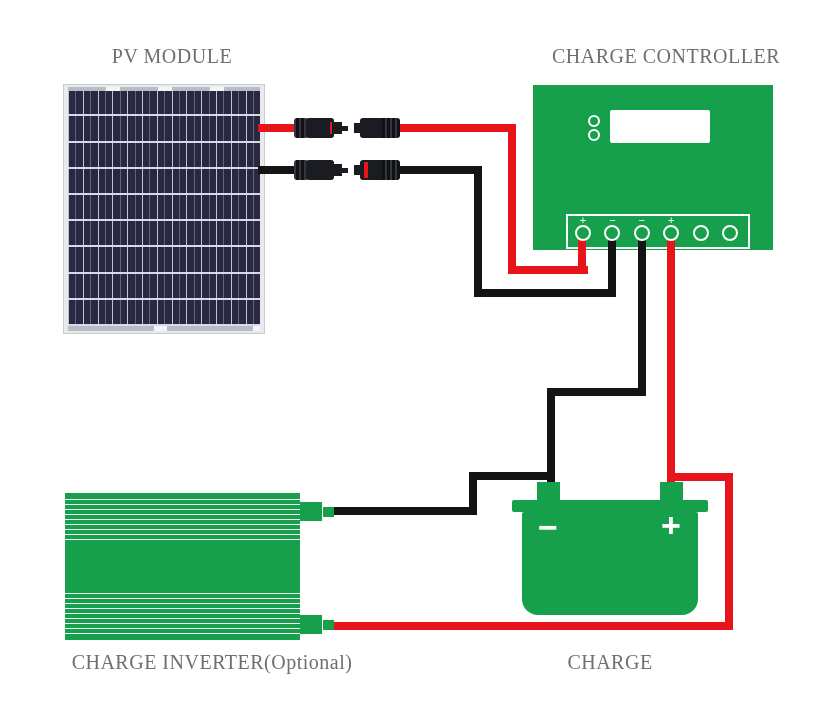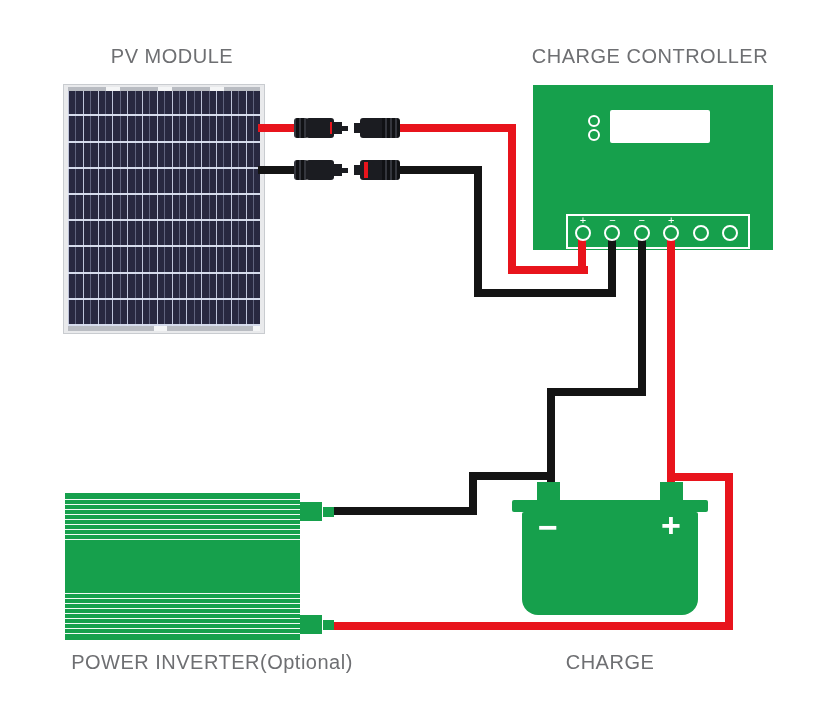--- a/index.html
+++ b/index.html
@@ -3,21 +3,21 @@
 <meta charset="utf-8">
 <style>
   :root{
     --green:#16a04c; --wire-red:#e8141c; --wire-black:#141414;
     --panel-dark:#282840; --panel-frame:#e9eaec; --label-text:#6e6f72; --white:#ffffff;
   }
   html,body{margin:0;padding:0;background:#fff;}
   .canvas{position:relative;width:840px;height:724px;background:#fff;overflow:hidden;
           font-family:"Liberation Sans", sans-serif;}
   .lbl{position:absolute;transform:translateX(-50%);font-size:20px;letter-spacing:.5px;
-       color:var(--label-text);white-space:nowrap;z-index:1;}
+       color:var(--label-text);white-space:nowrap;z-index:1;font-family:Liberation Serif, serif;}
   
   .wire{position:absolute;z-index:3;}
   .wire.red{background:var(--wire-red);}
   .wire.black{background:var(--wire-black);}
   
   .pv-frame{position:absolute;left:63px;top:84px;width:202px;height:250px;
             background:var(--panel-frame);border:1px solid #c9ccd0;box-sizing:border-box;z-index:2;}
   .pv-strip{position:absolute;left:4px;width:192px;height:4px;background:#f4f5f6;
             background-image:repeating-linear-gradient(90deg,#b9bcc2 0 38px,transparent 38px 52px);}
   .pv-strip.top{top:2px;}
@@ -75,22 +75,22 @@
   .inv-band.bottom{top:100px;}
   .inv-block{position:absolute;width:22px;height:19px;background:var(--green);left:300px;z-index:4;}
   .inv-square{position:absolute;width:11px;height:10px;background:var(--green);left:323px;z-index:4;}
 </style>
 </head>
 <body>
 
 <div class="canvas">
 
   <div class="lbl" style="left:172px;top:45px;">PV MODULE</div>
-  <div class="lbl" style="left:650px;top:45px;text-align:center;">CHARGE CONTROLLER</div>
-  <div class="lbl" style="left:212px;top:651px;">POWER INVERTER(Optional)</div>
+  <div class="lbl" style="left:666px;top:45px;text-align:center;">CHARGE CONTROLLER</div>
+  <div class="lbl" style="left:212px;top:651px;">CHARGE INVERTER(Optional)</div>
   <div class="lbl" style="left:610px;top:651px;">CHARGE</div>
 
   <div class="pv-frame">
     <div class="pv-strip top"></div>
     <div class="pv-cells"></div>
     <div class="pv-strip bottom"></div>
   </div>
 
   <div class="wire red" style="left:258px;top:124px;width:44px;height:8px;"></div>
   <div class="wire red" style="left:396px;top:124px;width:120px;height:8px;"></div>

